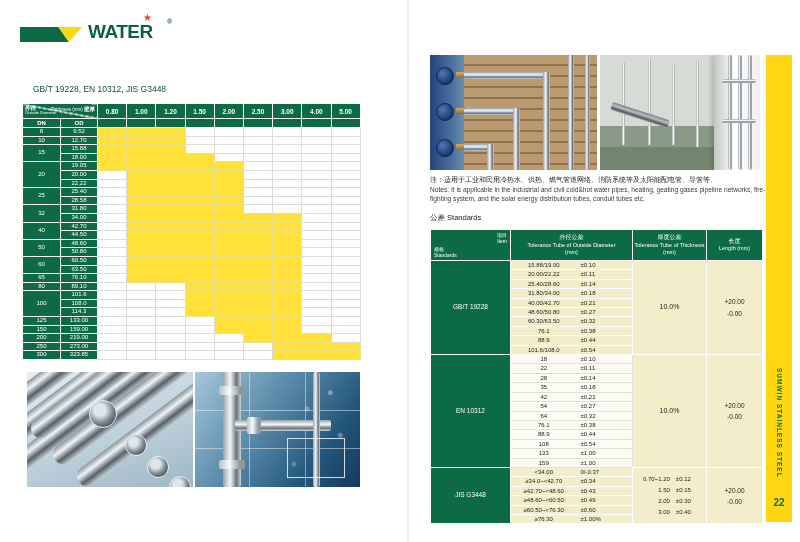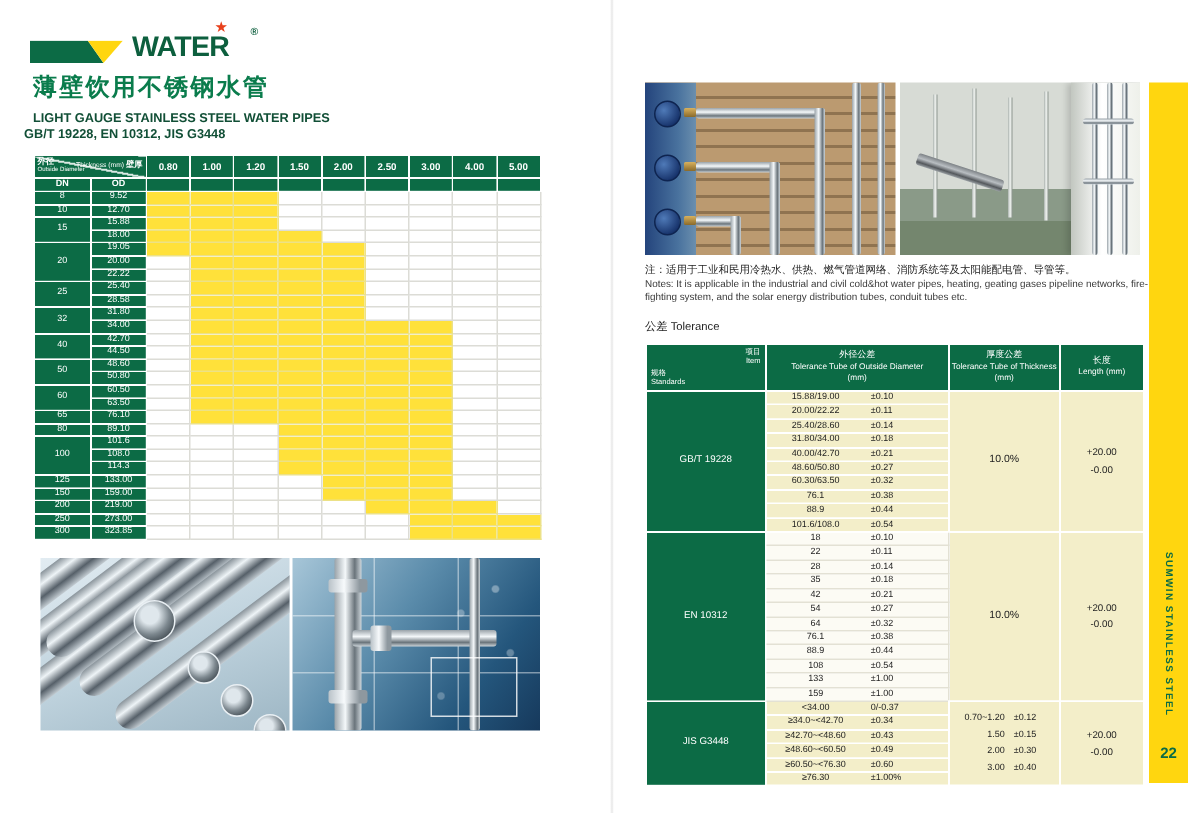--- a/index.html
+++ b/index.html
@@ -18,21 +18,21 @@
                clip-path:polygon(62% 0,100% 0,79% 100%);}
   .logo-text{position:absolute;left:88px;top:21px;font-size:19px;font-weight:bold;
              color:#0d5f3e;letter-spacing:-0.5px;}
   .logo-star{position:absolute;left:143px;top:12px;font-size:10px;color:#e8401c;}
   .logo-reg{position:absolute;left:167px;top:18px;font-size:7px;color:#0d5f3e;font-weight:bold;}
 
   
   .title-cn{position:absolute;left:22px;top:48px;font-size:16px;font-weight:bold;
             color:#0a7c4c;letter-spacing:1.5px;}
   .title-en{position:absolute;left:22px;top:73px;font-size:8.5px;font-weight:bold;color:#114f36;}
-  .title-std{position:absolute;left:16px;top:84px;font-size:8.5px;font-weight:bold;color:#114f36;}
+  .title-std{position:absolute;left:33px;top:84px;font-size:8.5px;font-weight:normal;color:#114f36;}
 
   
   .size-table-wrap{position:absolute;left:22px;top:103px;width:338px;}
   table{border-collapse:collapse;table-layout:fixed;}
   .size-table{width:338px;}
   .size-table th,.size-table td{padding:0;overflow:hidden;white-space:nowrap;}
   .size-table th{background:#0c6b45;color:#fff;border:1px solid rgba(255,255,255,.38);}
   .size-table .corner{position:relative;height:14px;
      background-image:linear-gradient(to top right,transparent calc(50% - .7px),
        rgba(255,255,255,.85) calc(50% - .7px),rgba(255,255,255,.85) calc(50% + .7px),
@@ -145,22 +145,20 @@
   <div class="gutter"></div>
 
   <div class="logo-mark">
     <div class="logo-green"></div>
     <div class="logo-yellow"></div>
   </div>
   <div class="logo-text">WATER</div>
   <div class="logo-star">★</div>
   <div class="logo-reg">®</div>
 
-  <div class="title-cn">薄壁饮用不锈钢水管</div>
-  <div class="title-en">LIGHT GAUGE STAINLESS STEEL WATER PIPES</div>
   <div class="title-std">GB/T 19228, EN 10312, JIS G3448</div>
 
   <div class="size-table-wrap">
     <table class="size-table">
       <colgroup>
           <col style="width:38px">
           <col style="width:37px">
           <col span="9" style="width:29.2px">
         </colgroup>
       <thead>
@@ -599,21 +597,21 @@
     <div class="column"></div>
     <div class="pipe-v" style="right:8px;top:0;width:4px;height:115px;left:auto;"></div>
     <div class="pipe-v" style="right:18px;top:0;width:4px;height:115px;left:auto;"></div>
     <div class="pipe-v" style="right:28px;top:0;width:4px;height:115px;left:auto;"></div>
     <div class="pipe-h" style="right:4px;top:24px;width:34px;height:4px;left:auto;"></div>
     <div class="pipe-h" style="right:4px;top:64px;width:34px;height:4px;left:auto;"></div>
   </div>
 
   <div class="notes-cn">注：适用于工业和民用冷热水、供热、燃气管道网络、消防系统等及太阳能配电管、导管等。</div>
   <div class="notes-en">Notes: It is applicable in the industrial and civil cold&amp;hot water pipes,  heating, geating gases pipeline networks, fire-fighting system, and the solar energy distribution tubes, conduit tubes etc.</div>
-  <div class="tol-title">公差 Tolerance</div>
+  <div class="tol-title">公差 Standards</div>
 
   <div class="tol-table-wrap">
     <table class="tol-table">
       <colgroup>
           <col style="width:80px">
           <col style="width:122px">
           <col style="width:74px">
           <col style="width:56px">
         </colgroup>
       <thead>

